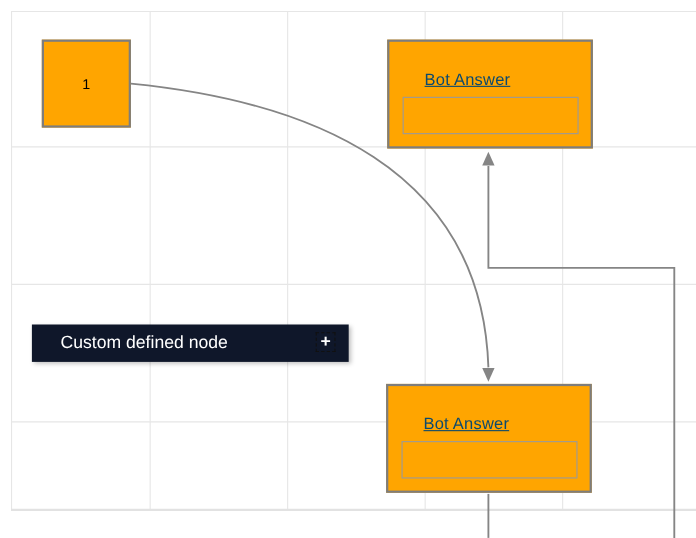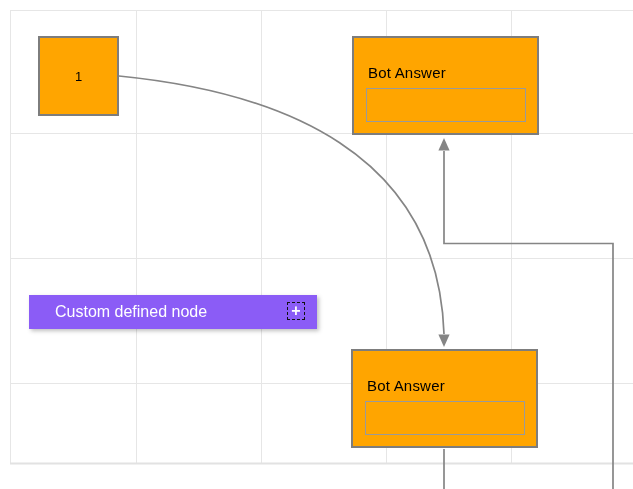--- a/index.html
+++ b/index.html
@@ -20,36 +20,36 @@
   }
   .node-square{
     left:38px;top:36px;width:81px;height:80px;
     display:flex;align-items:center;justify-content:center;
     font-size:13px;
   }
   .node-bot{width:187px;height:99px;}
   .node-bot-top{left:352px;top:36px;}
   .node-bot-bottom{left:351px;top:349px;}
   .node-title{
-    position:absolute;left:14px;top:26px;
-    font-size:15px;color:#000000;letter-spacing:0.2px;
+    position:absolute;left:32px;top:26px;
+    font-size:15px;color:#0c4a6e;letter-spacing:0.2px;text-decoration:underline;
   }
   .node-input{
     position:absolute;left:12px;top:50px;
     width:160px;height:34px;
     border:1px solid #9a9a9a;
     background:transparent;
     box-sizing:border-box;
     outline:none;
     font:inherit;
   }
   .palette-btn{
     position:absolute;
     left:29px;top:295px;width:288px;height:34px;
-    background:#8b5cf6;
+    background:#0f172a;
     box-shadow:2px 2px 4px rgba(0,0,0,0.25);
     display:flex;align-items:center;
     color:#ffffff;
     font-size:16px;
     box-sizing:border-box;
     padding-left:26px;
     cursor:pointer;
   }
   .plus-box{
     position:absolute;right:12px;top:7px;

